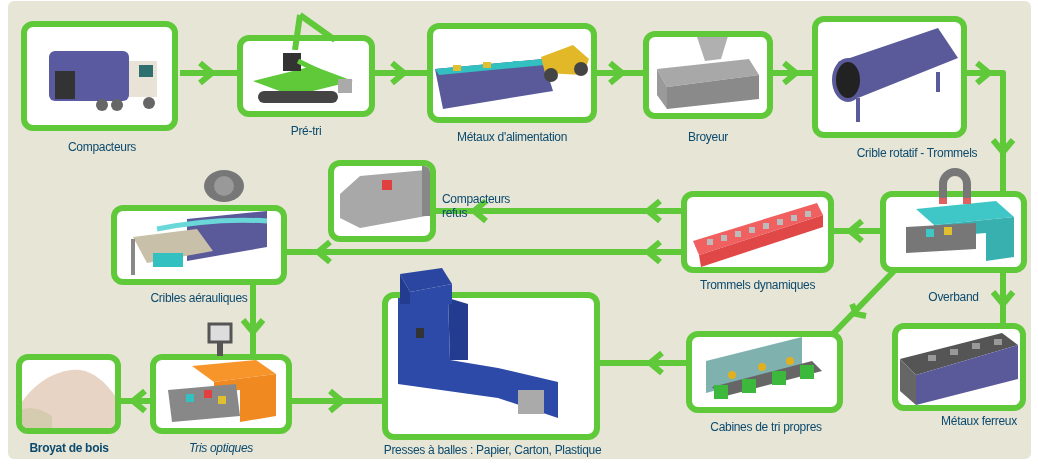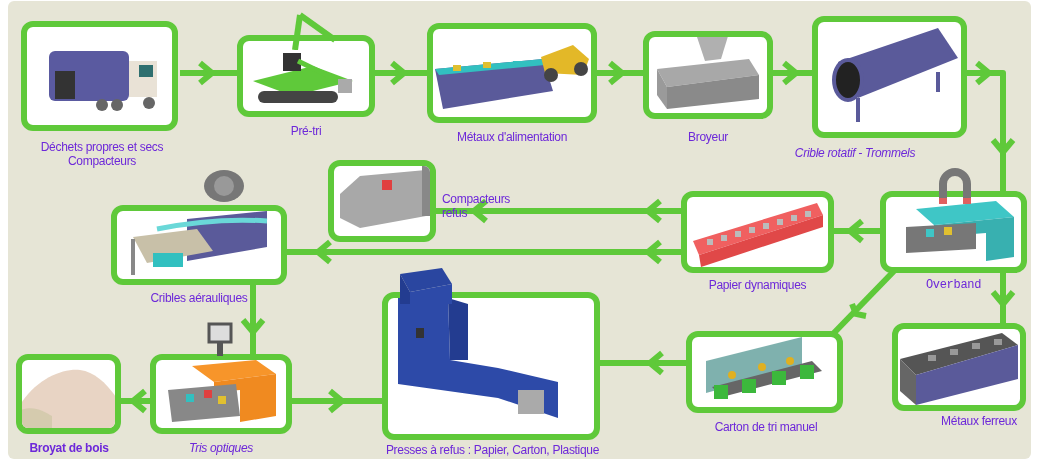--- a/index.html
+++ b/index.html
@@ -1,19 +1,19 @@
 <!DOCTYPE html>
 <html><head>
 <meta charset="utf-8">
 <style>
   html,body{margin:0;padding:0;background:#ffffff;}
   body{width:1038px;height:464px;position:relative;overflow:hidden;font-family:"Liberation Sans",sans-serif;}
   #panel{position:absolute;left:8px;top:1px;width:1023px;height:458px;background:#e6e5d6;border-radius:6px;}
   .box{position:absolute;background:#ffffff;border:6px solid #5fc93a;border-radius:12px;box-sizing:border-box;overflow:hidden;}
-  .lbl{position:absolute;font-size:12px;color:#6d28d9;text-align:center;white-space:nowrap;letter-spacing:-0.3px;}
+  .lbl{position:absolute;font-size:12px;color:#0c4a6e;text-align:center;white-space:nowrap;letter-spacing:-0.3px;}
   svg.flows{position:absolute;left:0;top:0;}
   .ill{position:absolute;}
 </style>
 </head>
 <body>
 
 <div id="panel"></div>
 
 <svg class="flows" width="1038" height="464">
   <g stroke="#5fc93a" stroke-width="6" fill="none" stroke-linecap="butt" stroke-linejoin="round">
@@ -58,21 +58,20 @@
     <rect x="22" y="24" width="80" height="50" fill="#5a5aa0" rx="6"></rect>
     <rect x="28" y="44" width="20" height="28" fill="#333"></rect>
     <rect x="102" y="34" width="28" height="36" fill="#e9e2d6"></rect>
     <rect x="112" y="38" width="14" height="12" fill="#2f6f6f"></rect>
     <circle cx="75" cy="78" r="6" fill="#666"></circle>
       <circle cx="90" cy="78" r="6" fill="#666"></circle>
       <circle cx="122" cy="76" r="6" fill="#666"></circle>
   </svg>
 </div>
 <div class="lbl" style="left:22px;top:140px;width:160px;line-height:14px;">
-  <div>Déchets propres et secs</div>
   <div>Compacteurs</div>
 </div>
 
 <div class="box" style="left:237px;top:35px;width:138px;height:82px;">
   <svg class="ill" width="126" height="70">
     <polygon points="10,40 70,25 110,40 50,55" fill="#5fc93a"></polygon>
     <rect x="15" y="50" width="80" height="12" rx="6" fill="#444"></rect>
     <rect x="40" y="12" width="18" height="18" fill="#333"></rect>
     <line x1="55" y1="20" x2="100" y2="42" stroke="#5fc93a" stroke-width="5"></line>
     <rect x="95" y="38" width="14" height="14" fill="#aaa"></rect>
@@ -109,55 +108,55 @@
 <div class="lbl" style="left:643px;top:130px;width:130px;">Broyeur</div>
 
 <div class="box" style="left:812px;top:16px;width:155px;height:122px;">
   <svg class="ill" width="143" height="110">
     <polygon points="20,40 120,6 140,36 40,76" fill="#5a5a9a"></polygon>
     <ellipse cx="30" cy="58" rx="14" ry="20" fill="#222" stroke="#5a5a9a" stroke-width="4"></ellipse>
     <line x1="40" y1="76" x2="40" y2="100" stroke="#5a5a9a" stroke-width="4"></line>
     <line x1="120" y1="50" x2="120" y2="70" stroke="#5a5a9a" stroke-width="4"></line>
   </svg>
 </div>
-<div class="lbl" style="left:775px;top:146px;width:160px;font-style:italic;">Crible rotatif - Trommels</div>
+<div class="lbl" style="left:837px;top:146px;width:160px;">Crible rotatif - Trommels</div>
 
 <div class="box" style="left:880px;top:191px;width:147px;height:82px;">
   <svg class="ill" width="135" height="70">
     <polygon points="30,12 110,4 128,20 48,28" fill="#3fc6c6"></polygon>
     <polygon points="48,28 128,20 128,60 100,64 100,36 48,40" fill="#38b0b0"></polygon>
     <polygon points="20,30 90,26 90,52 20,56" fill="#777"></polygon>
     <rect x="40" y="32" width="8" height="8" fill="#3fc6c6"></rect>
       <rect x="58" y="30" width="8" height="8" fill="#e0c030"></rect>
   </svg>
 </div>
 <svg class="ill" width="40" height="40" style="left:935px;top:168px;">
   <path d="M8,36 L8,16 A12,12 0 0 1 32,16 L32,36" stroke="#777" stroke-width="8" fill="none"></path>
   <rect x="4" y="30" width="8" height="6" fill="#e06060"></rect>
     <rect x="28" y="30" width="8" height="6" fill="#e06060"></rect>
 </svg>
-<div class="lbl" style="left:880px;top:278px;width:147px;font-family:Liberation Mono, monospace;">Overband</div>
+<div class="lbl" style="left:880px;top:290px;width:147px;">Overband</div>
 
 <div class="box" style="left:681px;top:191px;width:153px;height:82px;">
   <svg class="ill" width="141" height="70">
     <polygon points="6,44 130,6 136,18 12,58" fill="#f06060"></polygon>
     <polygon points="12,58 136,18 136,30 14,70" fill="#e04848"></polygon>
     <g fill="#bbb">
       <rect x="20" y="42" width="6" height="6"></rect>
         <rect x="34" y="38" width="6" height="6"></rect>
         <rect x="48" y="34" width="6" height="6"></rect>
         <rect x="62" y="30" width="6" height="6"></rect>
         <rect x="76" y="26" width="6" height="6"></rect>
         <rect x="90" y="22" width="6" height="6"></rect>
         <rect x="104" y="18" width="6" height="6"></rect>
         <rect x="118" y="14" width="6" height="6"></rect>
     </g>
   </svg>
 </div>
-<div class="lbl" style="left:681px;top:278px;width:153px;">Papier dynamiques</div>
+<div class="lbl" style="left:681px;top:278px;width:153px;">Trommels dynamiques</div>
 
 <div class="box" style="left:328px;top:160px;width:108px;height:82px;">
   <svg class="ill" width="96" height="70">
     <polygon points="6,28 26,10 92,4 92,50 26,62 6,52" fill="#a8a8a8"></polygon>
     <rect x="48" y="14" width="10" height="10" fill="#e04040"></rect>
     <rect x="88" y="0" width="8" height="50" fill="#888"></rect>
   </svg>
 </div>
 <div class="lbl" style="left:442px;top:192px;text-align:left;line-height:14px;">
   <div>Compacteurs</div>
@@ -204,37 +203,37 @@
         <rect x="80" y="34" width="14" height="14"></rect>
         <rect x="108" y="28" width="14" height="14"></rect>
       </g>
     <g fill="#e0b020">
         <circle cx="40" cy="38" r="4"></circle>
         <circle cx="70" cy="30" r="4"></circle>
         <circle cx="98" cy="24" r="4"></circle>
       </g>
   </svg>
 </div>
-<div class="lbl" style="left:686px;top:420px;width:160px;">Carton de tri manuel</div>
+<div class="lbl" style="left:686px;top:420px;width:160px;">Cabines de tri propres</div>
 
 <div class="box" style="left:382px;top:292px;width:218px;height:148px;">
   <svg class="ill" width="206" height="136">
     <polygon points="10,0 60,0 62,62 110,70 110,100 10,86" fill="#2d4aa8"></polygon>
     <polygon points="60,0 80,6 80,62 62,62" fill="#233c90"></polygon>
     <polygon points="110,70 170,84 170,120 110,100" fill="#2d4aa8"></polygon>
     <rect x="130" y="92" width="26" height="24" fill="#aaa"></rect>
     <rect x="28" y="30" width="8" height="10" fill="#333"></rect>
   </svg>
 </div>
 <svg class="ill" width="60" height="36" style="left:396px;top:268px;">
   <polygon points="4,6 46,0 56,16 14,24" fill="#2a46a0"></polygon>
   <polygon points="4,6 14,24 14,36 4,36" fill="#233c90"></polygon>
   <polygon points="14,24 56,16 56,36 14,36" fill="#2d4aa8"></polygon>
 </svg>
-<div class="lbl" style="left:360px;top:443px;width:265px;">Presses à refus : Papier, Carton, Plastique</div>
+<div class="lbl" style="left:360px;top:443px;width:265px;">Presses à balles : Papier, Carton, Plastique</div>
 
 <div class="box" style="left:150px;top:354px;width:142px;height:80px;">
   <svg class="ill" width="130" height="68">
     <polygon points="36,6 100,0 120,14 58,22" fill="#f7952a"></polygon>
     <polygon points="58,22 120,14 120,56 84,62 84,30 58,32" fill="#f08a20"></polygon>
     <polygon points="12,30 80,24 84,56 16,62" fill="#888"></polygon>
     <rect x="30" y="34" width="8" height="8" fill="#32c0c0"></rect>
       <rect x="48" y="30" width="8" height="8" fill="#e04040"></rect>
       <rect x="62" y="36" width="8" height="8" fill="#e0c030"></rect>
   </svg>

